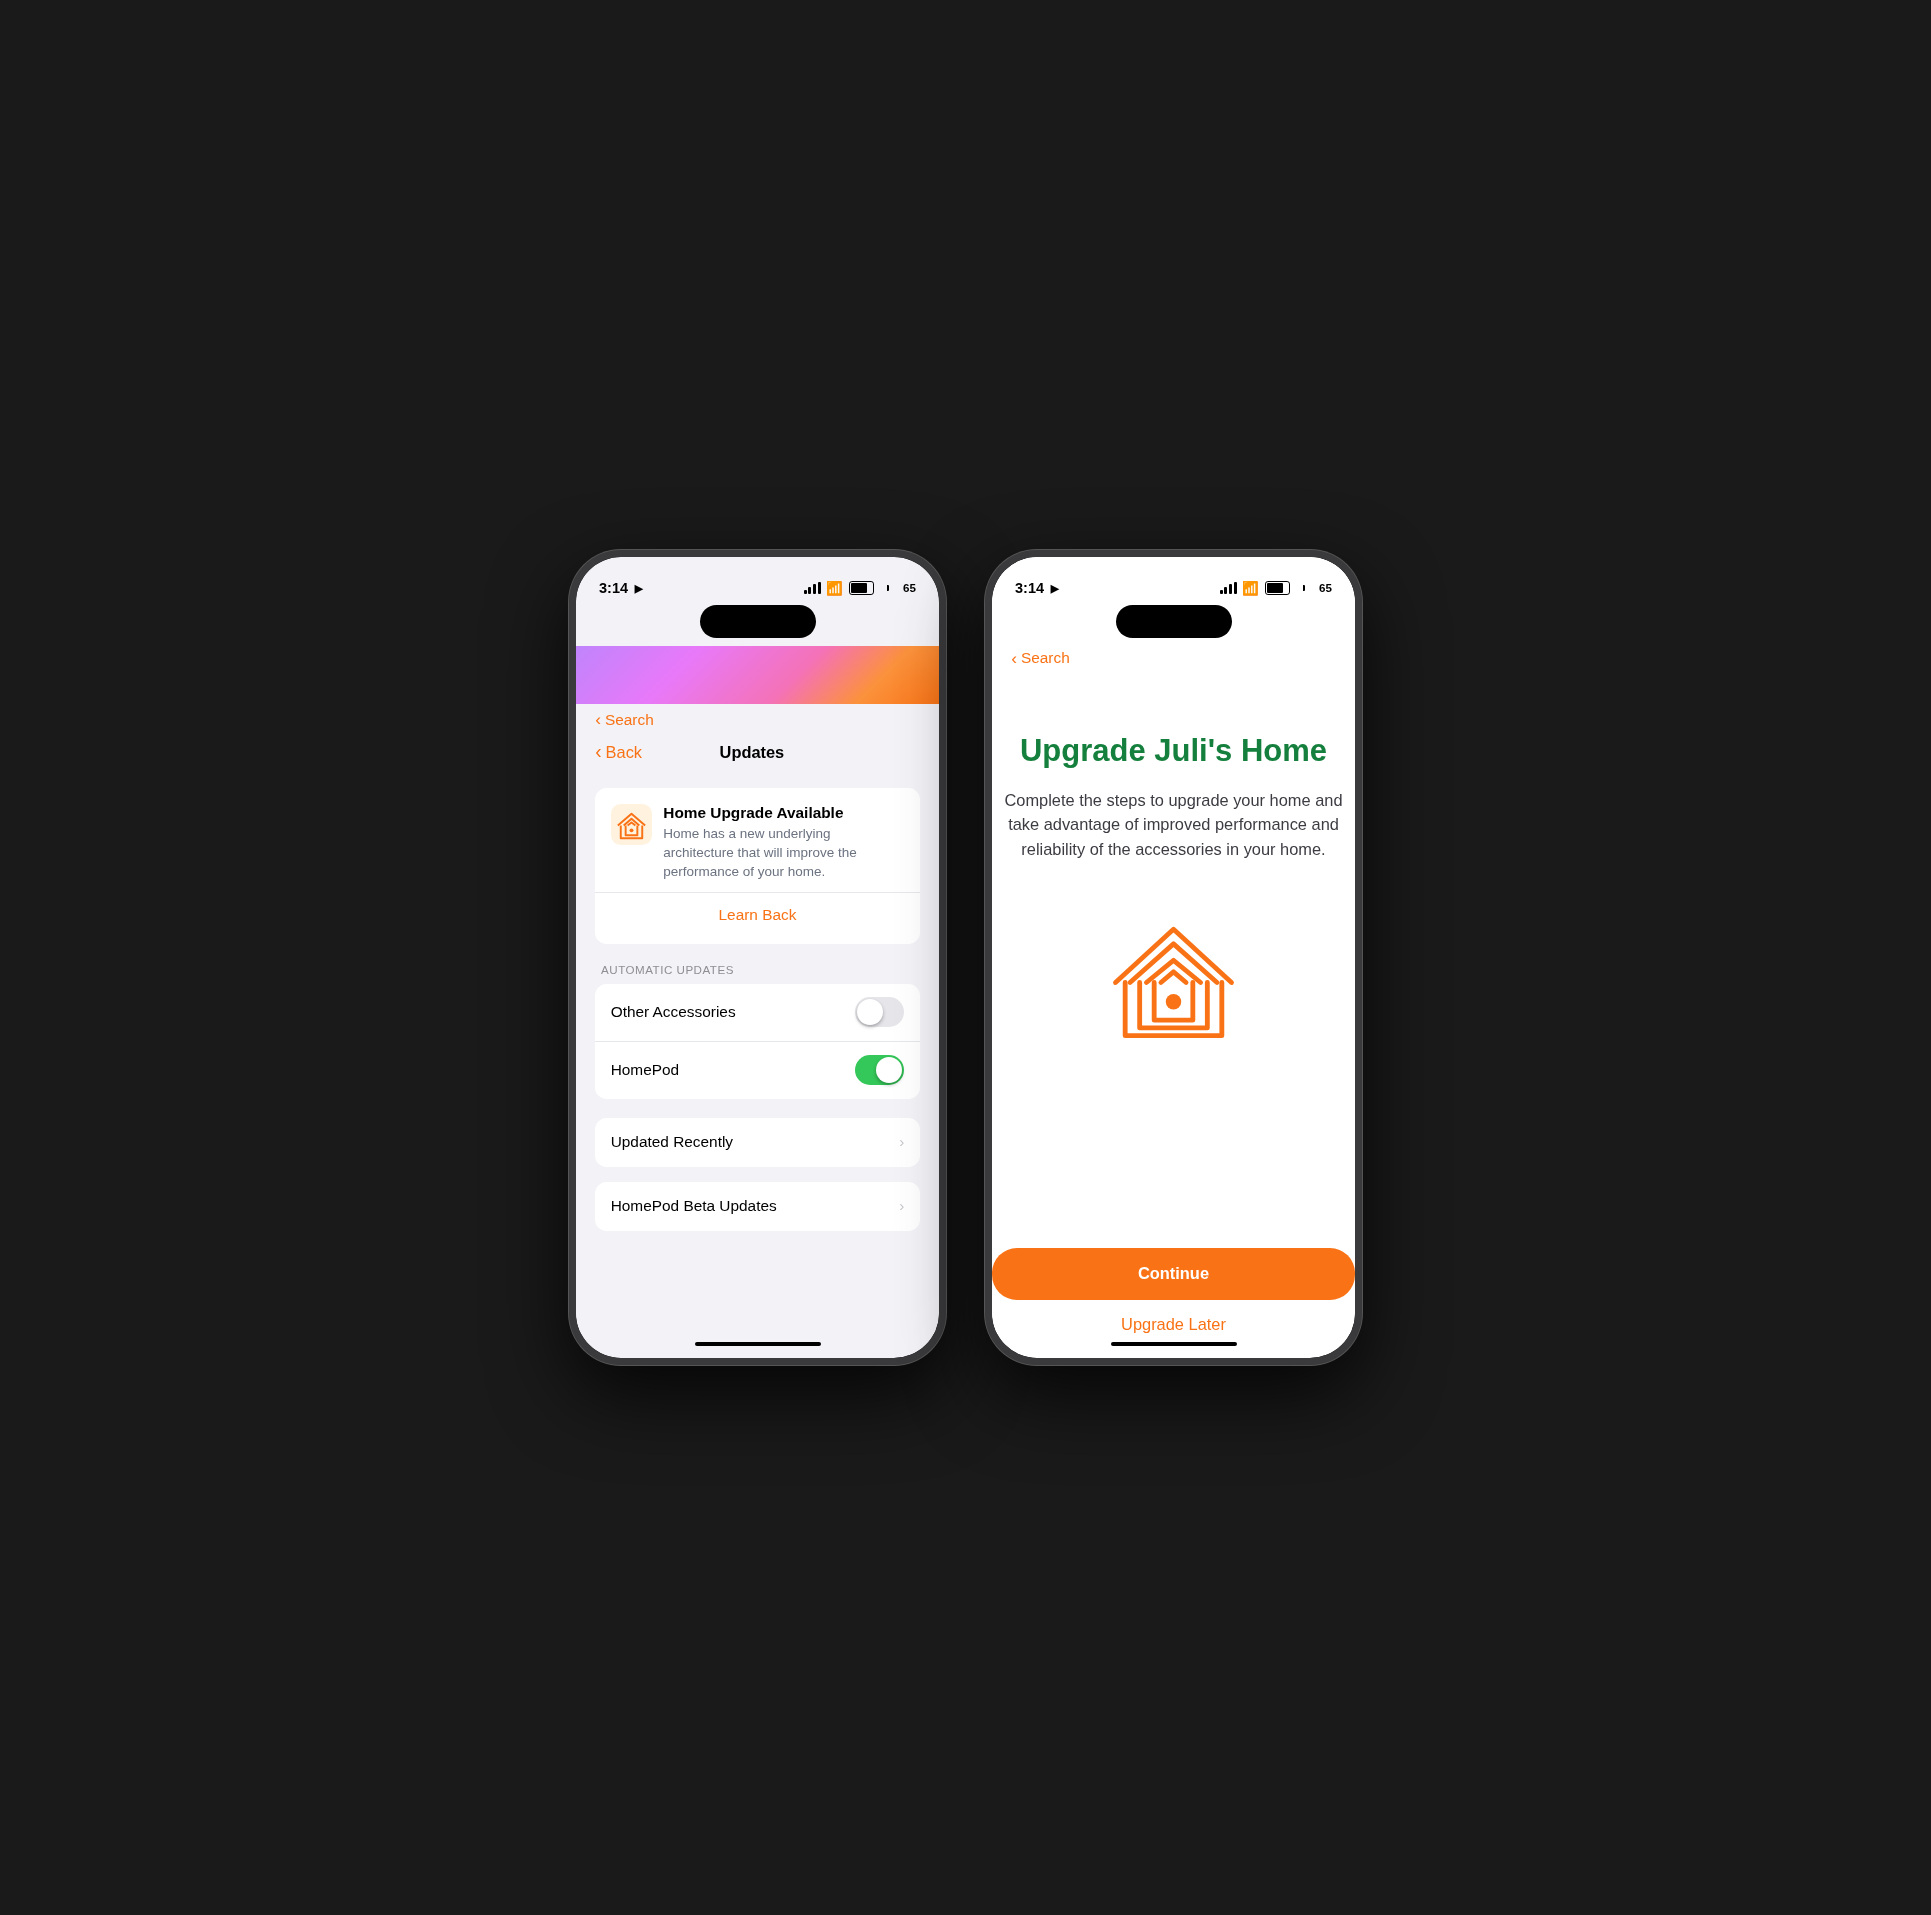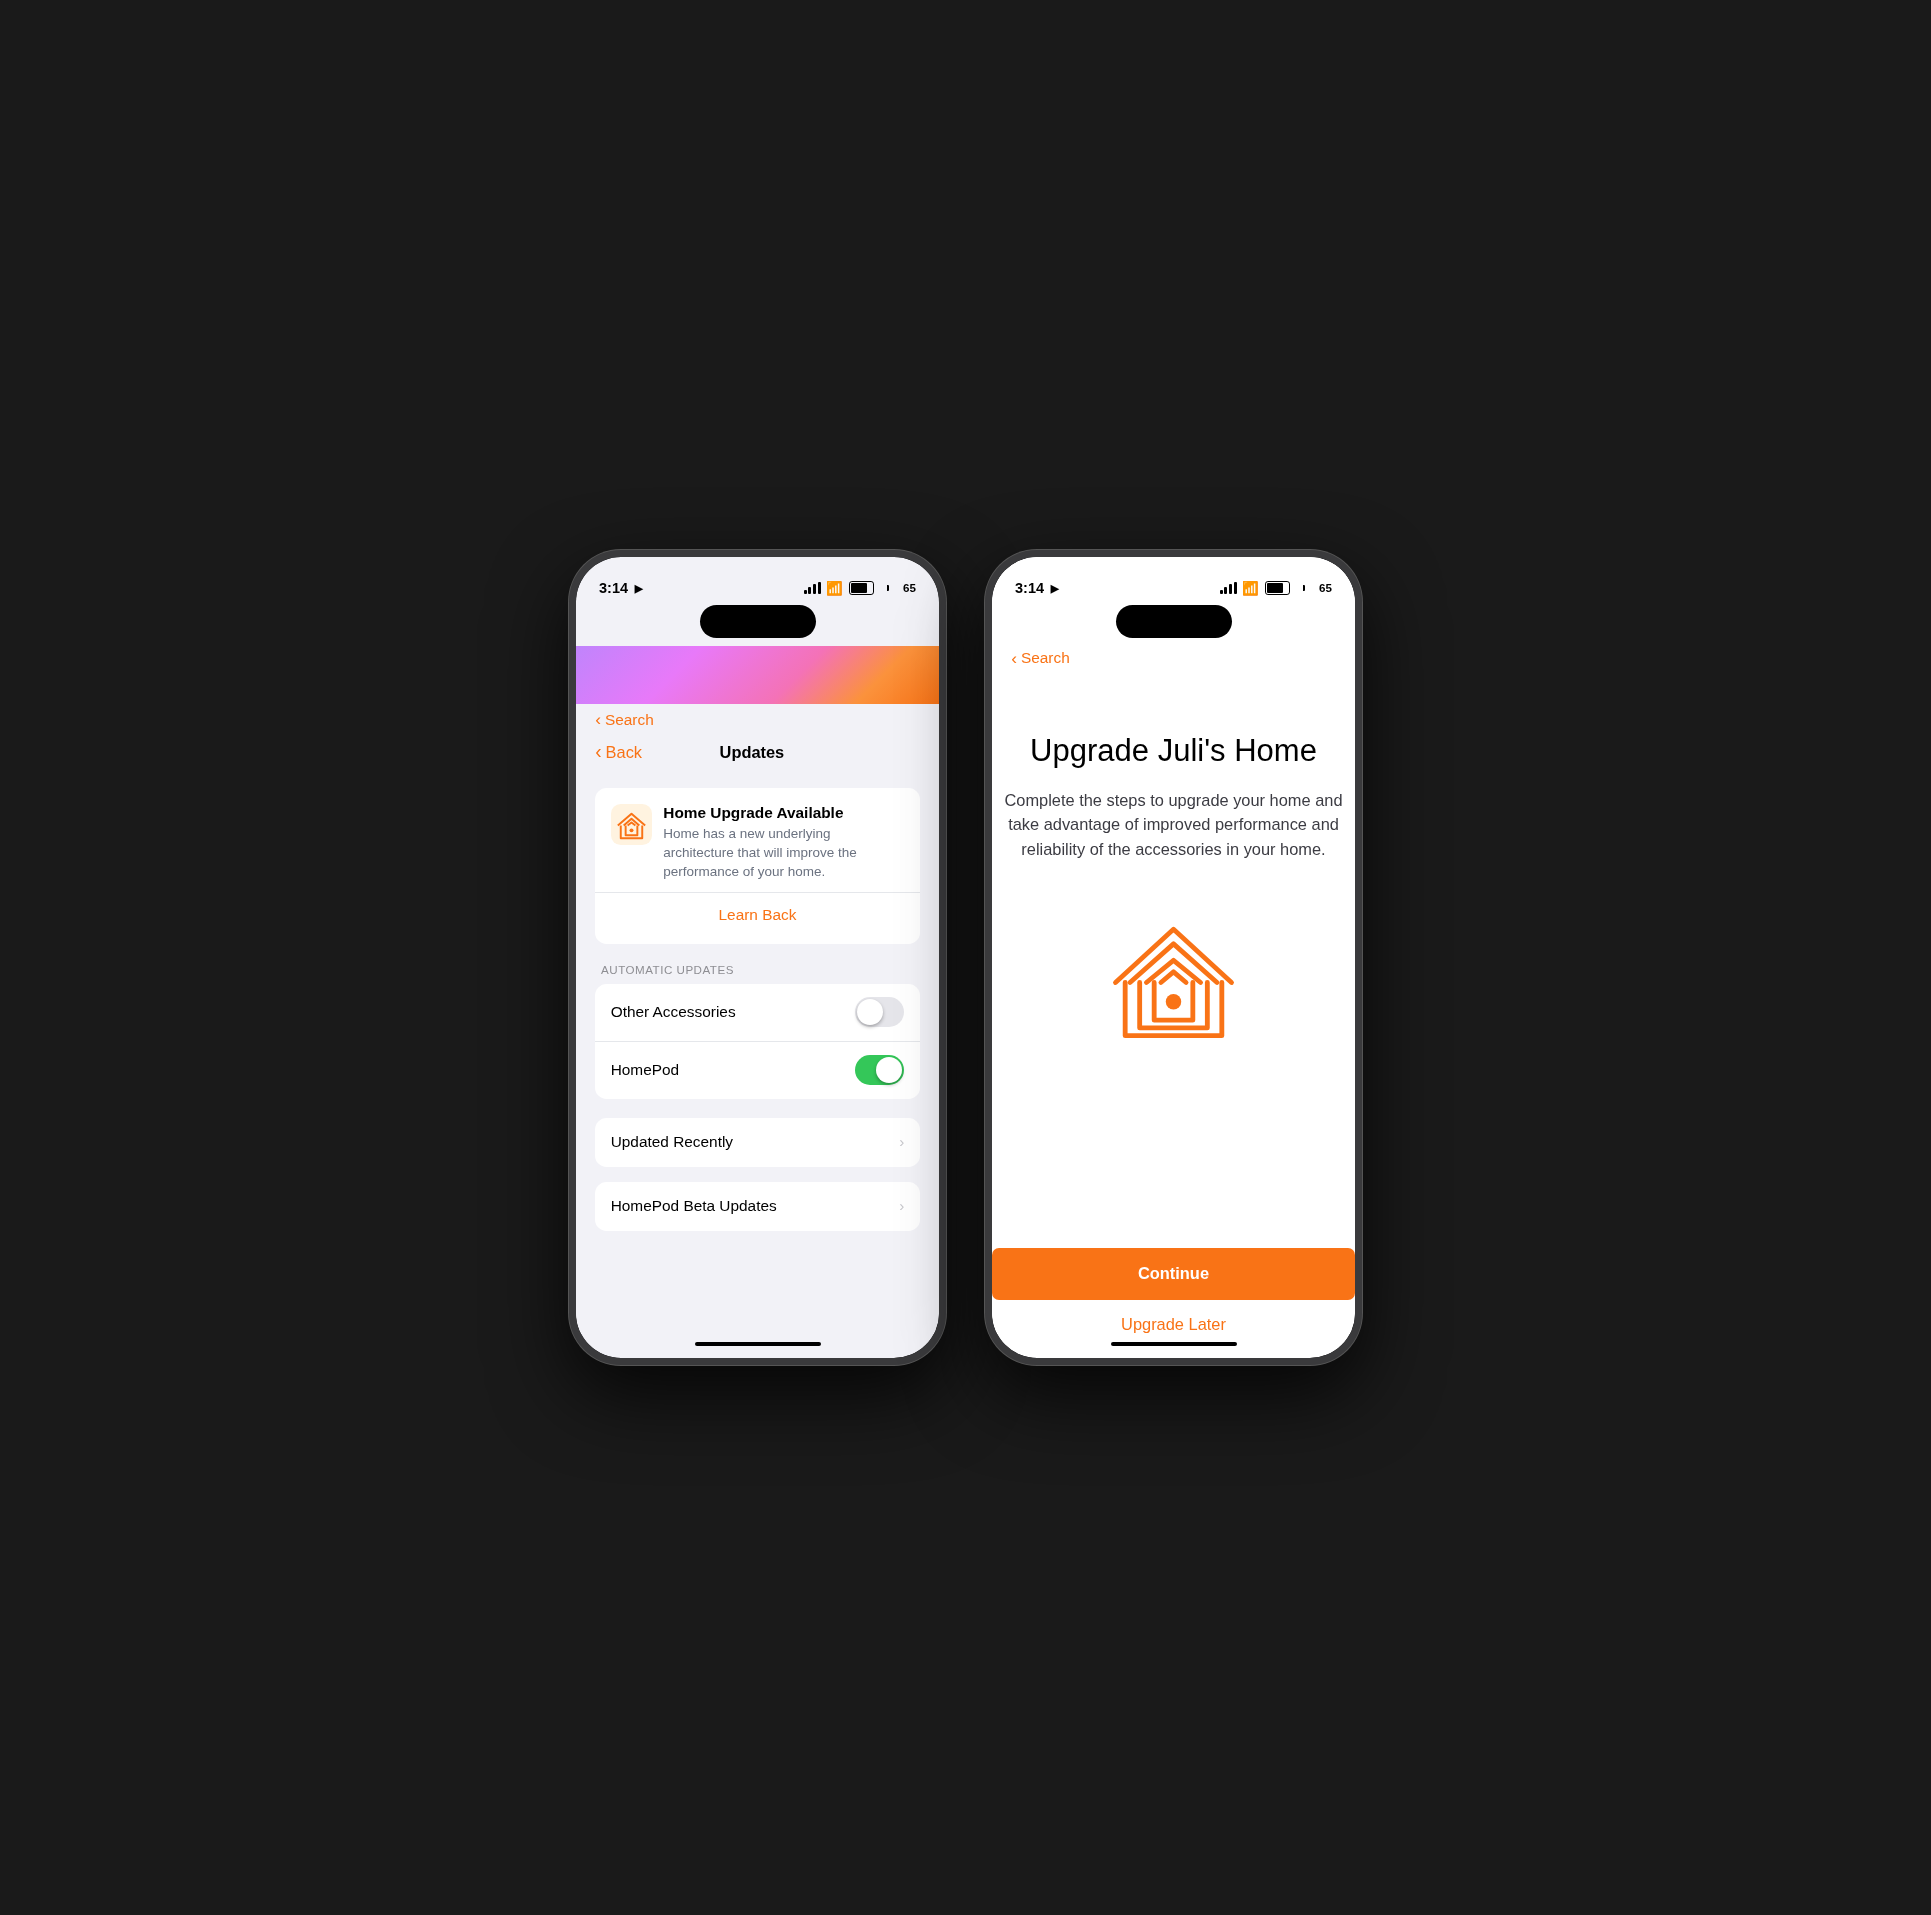--- a/index.html
+++ b/index.html
@@ -349,22 +349,22 @@
     .upgrade-top {
       display: flex;
       flex-direction: column;
       align-items: center;
       gap: 19.3px;
       text-align: center;
     }
 
     .upgrade-title {
       font-size: 31px;
-      font-weight: 400;
-      color: #000000;
+      font-weight: 700;
+      color: #15803d;
       line-height: 1.1;
     }
 
     .upgrade-subtitle {
       font-size: 16.4px;
       color: #3c3c43;
       line-height: 1.5;
       text-align: center;
     }
 
@@ -378,21 +378,21 @@
       flex-direction: column;
       align-items: center;
       gap: 15.4px;
     }
 
     .continue-btn {
       width: 100%;
       background: #f97316;
       color: #fff;
       border: none;
-      border-radius: 7px;
+      border-radius: 25px;
       padding: 16.4px;
       font-size: 16.4px;
       font-weight: 600;
       cursor: pointer;
       text-align: center;
     }
 
     .upgrade-later-btn {
       color: #f97316;
       font-size: 16.4px;

